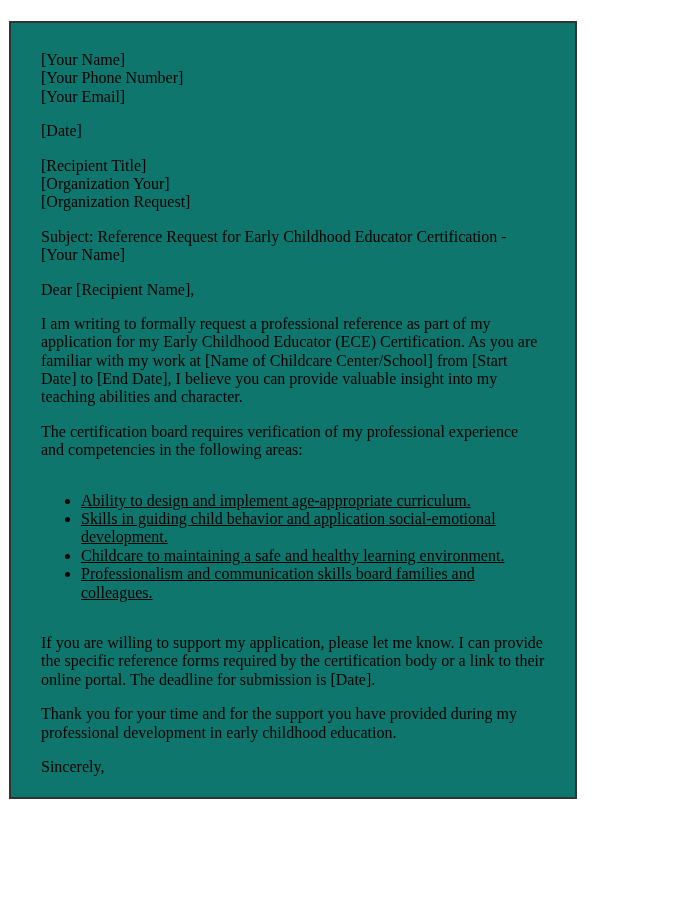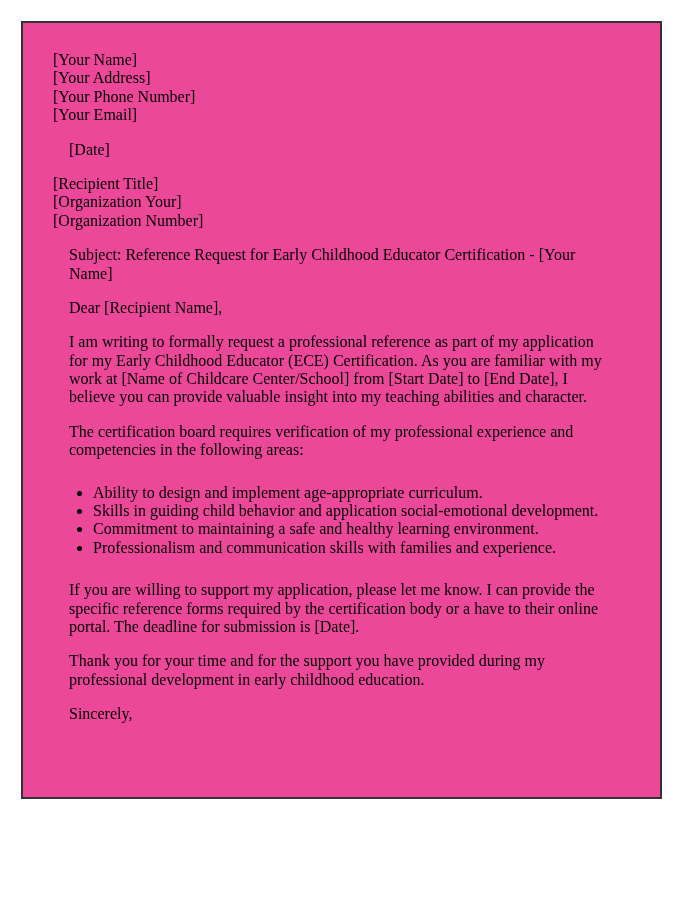--- a/index.html
+++ b/index.html
@@ -5,78 +5,78 @@
   * { margin: 0; padding: 0; box-sizing: border-box; }
   html, body {
     width: 700px;
     height: 900px;
     background: #ffffff;
     font-family: "Liberation Serif", "DejaVu Serif", serif;
     color: #000000;
   }
   .letter-page {
     position: absolute;
-    left: 21px;
+    left: 9px;
     top: 21px;
-    width: 641px;
+    width: 568px;
     height: 778px;
     border: 2px solid #333333;
-    background: #ec4899;
+    background: #0f766e;
     padding: 28px 30px;
     font-size: 16px;
     line-height: 1.15;
     overflow: hidden;
   }
   .block { margin: 0 0 16px 0; }
-  .para  { margin: 16px 16px; }
+  .para  { margin: 16px 0; }
   .block:first-child { margin-top: 0; }
   .addr-line { line-height: 1.15; }
   ul.competency-list {
-    margin: 24px 0;
+    margin: 32px 0;
     padding-left: 40px;
     list-style-type: disc;
+    text-decoration: underline;
   }
   ul.competency-list li { margin: 0; }
 </style>
 </head>
 <body>
 
 <div class="letter-page">
 
   <div class="block">
     <div class="addr-line">[Your Name]</div>
-    <div class="addr-line">[Your Address]</div>
     <div class="addr-line">[Your Phone Number]</div>
     <div class="addr-line">[Your Email]</div>
   </div>
 
   <p class="para">[Date]</p>
 
   <div class="block">
     <div class="addr-line">[Recipient Title]</div>
     <div class="addr-line">[Organization Your]</div>
-    <div class="addr-line">[Organization Number]</div>
+    <div class="addr-line">[Organization Request]</div>
   </div>
 
   <p class="para">Subject: Reference Request for Early Childhood Educator Certification - [Your Name]</p>
 
   <p class="para">Dear [Recipient Name],</p>
 
   <p class="para">I am writing to formally request a professional reference as part of my application for my Early Childhood Educator (ECE) Certification. As you are familiar with my work at [Name of Childcare Center/School] from [Start Date] to [End Date], I believe you can provide valuable insight into my teaching abilities and character.</p>
 
   <p class="para">The certification board requires verification of my professional experience and competencies in the following areas:</p>
 
   <ul class="competency-list">
     <li>Ability to design and implement age-appropriate curriculum.</li>
     <li>Skills in guiding child behavior and application social-emotional development.</li>
-    <li>Commitment to maintaining a safe and healthy learning environment.</li>
-    <li>Professionalism and communication skills with families and experience.</li>
+    <li>Childcare to maintaining a safe and healthy learning environment.</li>
+    <li>Professionalism and communication skills board families and colleagues.</li>
   </ul>
 
-  <p class="para">If you are willing to support my application, please let me know. I can provide the specific reference forms required by the certification body or a have to their online portal. The deadline for submission is [Date].</p>
+  <p class="para">If you are willing to support my application, please let me know. I can provide the specific reference forms required by the certification body or a link to their online portal. The deadline for submission is [Date].</p>
 
   <p class="para">Thank you for your time and for the support you have provided during my professional development in early childhood education.</p>
 
   <p class="para">Sincerely,</p>
 
 
 
 </div>
 
 </body></html>

